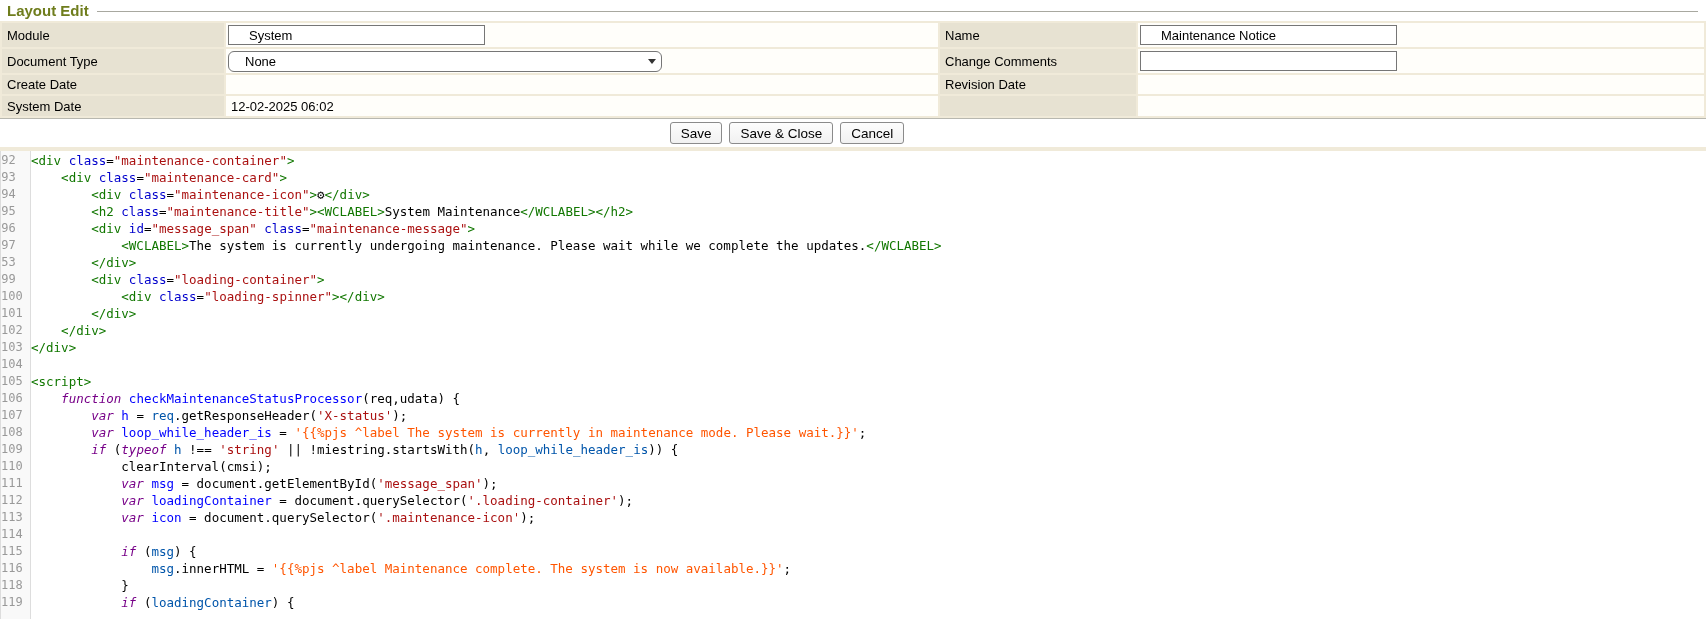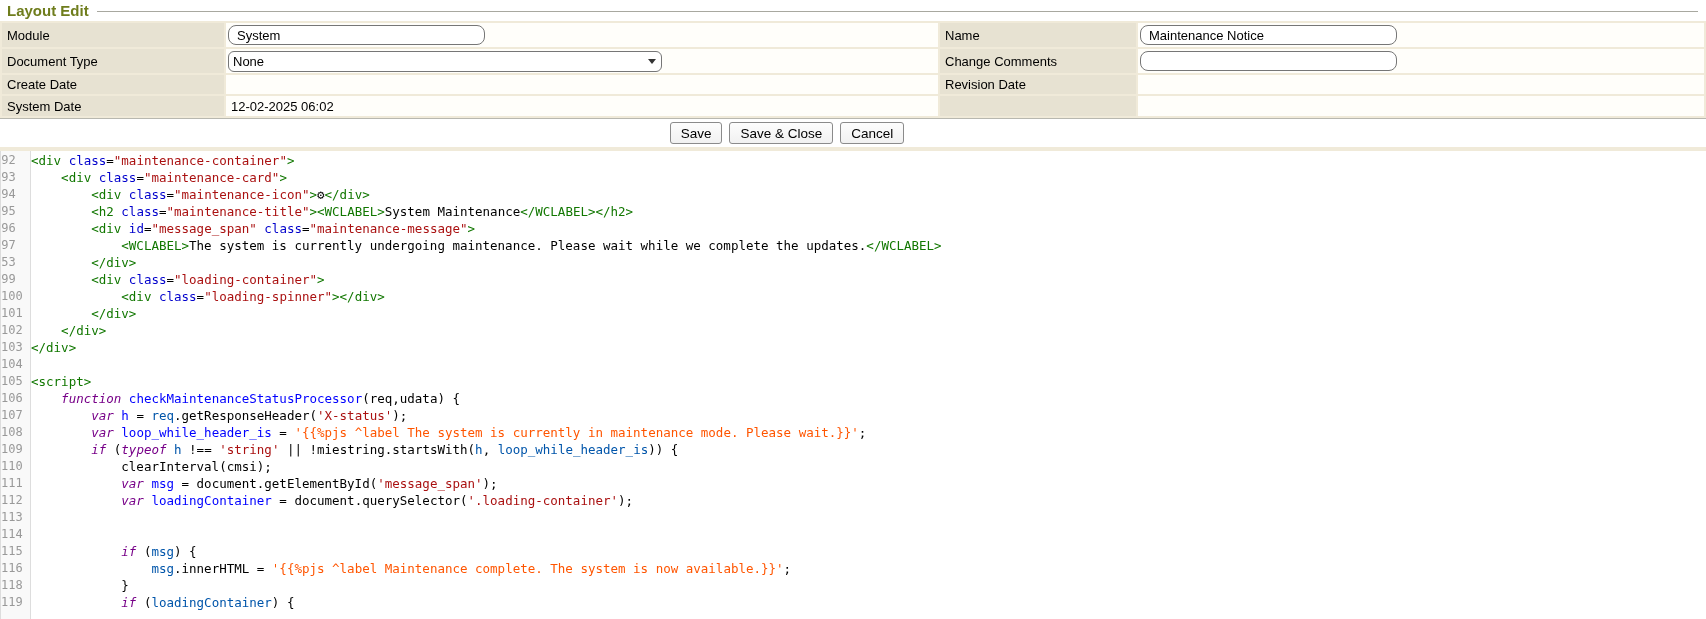--- a/index.html
+++ b/index.html
@@ -12,25 +12,25 @@
   .title-rule { flex: 1; height: 2px; margin: 3px 8px 0 8px;
     border-top: 1px solid #a8a8a0; border-bottom: 1px solid #ffffff; }
 
   
   .formgrid { display: grid; grid-template-columns: 222px 712px 196px 1fr;
     gap: 2px; background: var(--c-table-bg, #f0ead9); padding: 2px; border-bottom: 1px solid #b8b8b0; }
   .lab { background: var(--c-label-bg, #e7e2d2); font-size: 13px; color: #000;
     display: flex; align-items: center; padding: 0 5px; text-align: center; }
   .val { background: #fffefa; display: flex; align-items: center; padding: 1px 2px; font-size: 13px; }
   .r1 { height: 24px; } .r2 { height: 24px; } .r3 { height: 19px; } .r4 { height: 20px; }
-  input.txt { width: 257px; height: 20px; border: 1px solid #767676; border-radius: 8px;
-    font: 13px "Liberation Sans", sans-serif; padding: 0 8px; background: #fff; color: #000; }
+  input.txt { width: 257px; height: 20px; border: 1px solid #767676; border-radius: 0;
+    font: 13px "Liberation Sans", sans-serif; padding: 0 20px; background: #fff; color: #000; }
   .selwrap { position: relative; width: 434px; height: 21px; }
   select.sel { width: 100%; height: 100%; border: 1px solid #767676; border-radius: 6px;
-    background: #fff; font: 13px "Liberation Sans", sans-serif; padding: 0 18px 0 4px;
+    background: #fff; font: 13px "Liberation Sans", sans-serif; padding: 0 18px 0 16px;
     -webkit-appearance: none; appearance: none; color: #000; }
   .sel-arrow { position: absolute; right: 6px; top: 8px; width: 0; height: 0; pointer-events: none;
     border-left: 4px solid transparent; border-right: 4px solid transparent; border-top: 5px solid #333; }
   .static-val { padding-left: 3px; color: #000; }
 
   
   .btnbar { display: flex; justify-content: center; gap: 7px; padding: 3px 132px 3px 0; height: 28px;
     align-items: center; background: #fff; }
   button.btn { font: 13.5px "Liberation Sans", sans-serif; color: #000;
     background: linear-gradient(#fdfdfd, #f1f1f1); border: 1px solid #8b8b8b; border-radius: 3px;
@@ -195,20 +195,21 @@
       <div class="cl">
         <span class="ln">111</span>
         <span class="lc"><span class="tk-p">            </span><span class="tk-k">var</span><span class="tk-p"> </span><span class="tk-d">msg</span><span class="tk-p"> = document.getElementById(</span><span class="tk-s">'message_span'</span><span class="tk-p">);</span></span>
       </div>
       <div class="cl">
         <span class="ln">112</span>
         <span class="lc"><span class="tk-p">            </span><span class="tk-k">var</span><span class="tk-p"> </span><span class="tk-d">loadingContainer</span><span class="tk-p"> = document.querySelector(</span><span class="tk-s">'.loading-container'</span><span class="tk-p">);</span></span>
       </div>
       <div class="cl">
         <span class="ln">113</span>
+        <span class="lc"><span class="tk-p">            </span><span class="tk-k">var</span><span class="tk-p"> </span><span class="tk-d">icon</span><span class="tk-p"> = document.querySelector(</span><span class="tk-s">'.maintenance-icon'</span><span class="tk-p">);</span></span>
       </div>
       <div class="cl">
         <span class="ln">114</span>
         <span class="lc"></span>
       </div>
       <div class="cl">
         <span class="ln">115</span>
         <span class="lc"><span class="tk-p">            </span><span class="tk-k">if</span><span class="tk-p"> (</span><span class="tk-v">msg</span><span class="tk-p">) {</span></span>
       </div>
       <div class="cl">

